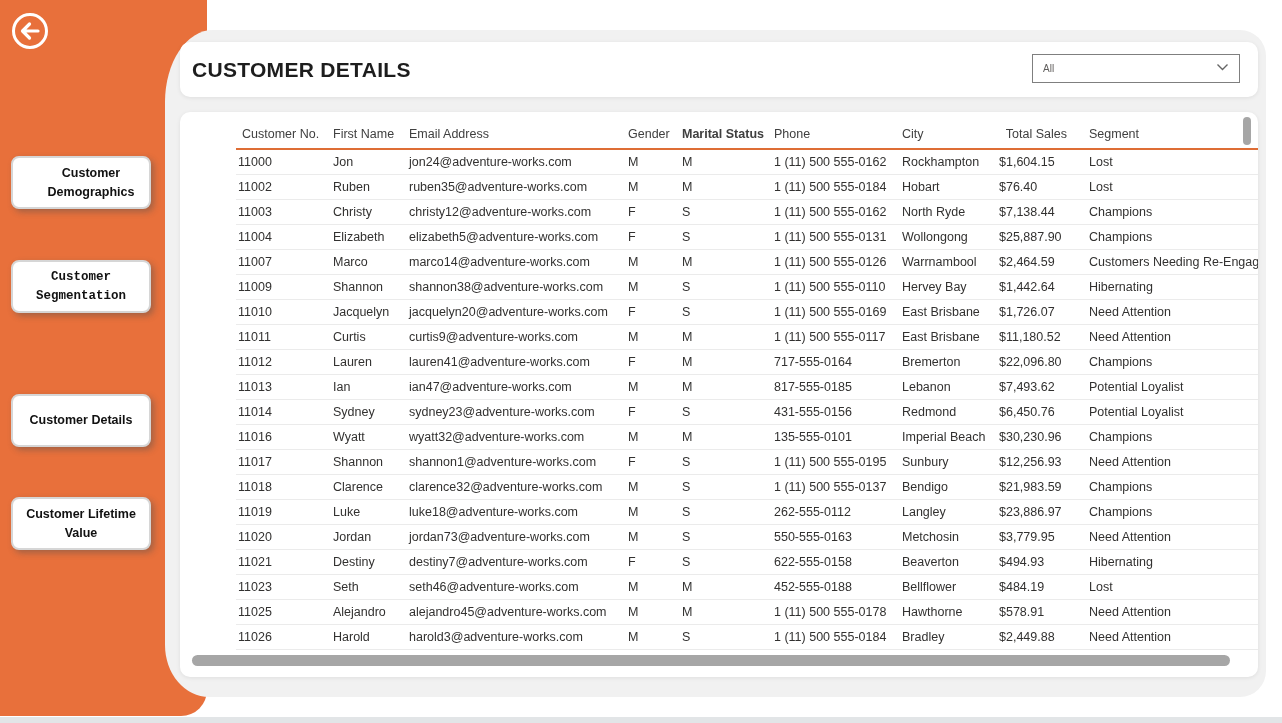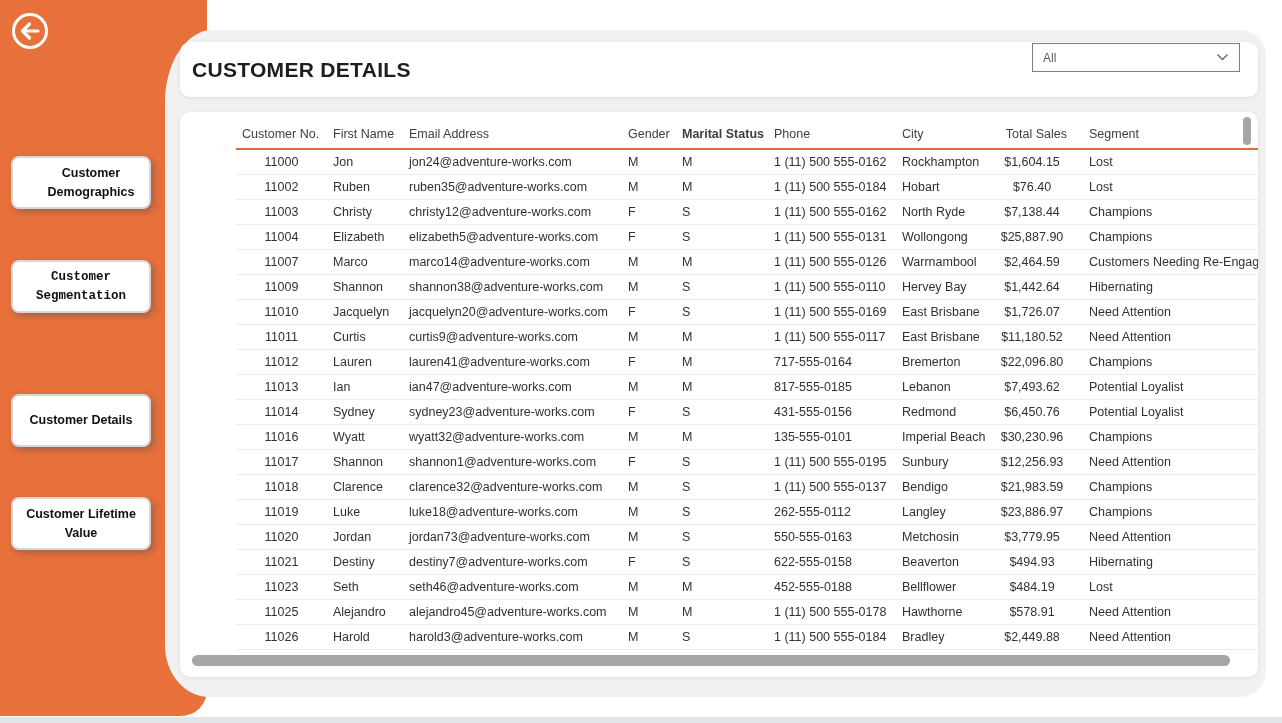--- a/index.html
+++ b/index.html
@@ -46,24 +46,24 @@
     position:absolute; left:180px; top:42px; width:1078px; height:55px;
     background:#ffffff; border-radius:10px; z-index:3;
     box-shadow:0 1px 4px rgba(0,0,0,0.08);
   }
   .page-title {
     position:absolute; left:12px; top:0; height:55px;
     display:flex; align-items:center;
     font-size:21px; font-weight:bold; color:#1d1d1d; letter-spacing:0.3px;
   }
   .filter-dropdown {
-    position:absolute; right:18px; top:1px; width:208px; height:29px;
+    position:absolute; right:18px; top:12px; width:208px; height:29px;
     background:#fff; border:1px solid #7f7f7f;
     display:flex; align-items:center; justify-content:space-between;
-    padding:0 10px; font-size:12px; color:#5f5d5b; cursor:pointer;
+    padding:0 10px; font-size:10px; color:#5f5d5b; cursor:pointer;
   }
   
   .table-card {
     position:absolute; left:180px; top:112px; width:1078px; height:565px;
     background:#ffffff; border-radius:10px; z-index:3;
     box-shadow:0 1px 4px rgba(0,0,0,0.08); overflow:hidden;
   }
   .table-viewport {
     position:absolute; left:8px; top:7px; width:1056px; height:538px;
     overflow:hidden;
@@ -82,21 +82,21 @@
   }
   th.c0 { width:95px;  padding-left:6px; }
   th.c1 { width:76px;  }
   th.c2 { width:219px; }
   th.c3 { width:54px;  }
   th.c4 { width:92px;font-weight:bold;  }
   th.c5 { width:128px; }
   th.c6 { width:97px;  }
   th.c7 { width:74px;  text-align:right; }
   th.c8 { width:221px; padding-left:18px; }
-  td.align-right { text-align:center; padding-right:6px; }
+  td.align-right { text-align:left; padding-right:6px; }
   td.seg { padding-left:18px; }
   
   .h-scrollbar {
     position:absolute; left:12px; top:543px; width:1038px; height:11px;
     background:#a6a6a6; border-radius:6px; z-index:5; cursor:pointer;
   }
   .v-scrollbar {
     position:absolute; right:7px; top:5px; width:8px; height:28px;
     background:#a6a6a6; border-radius:4px; z-index:5; cursor:pointer;
   }

